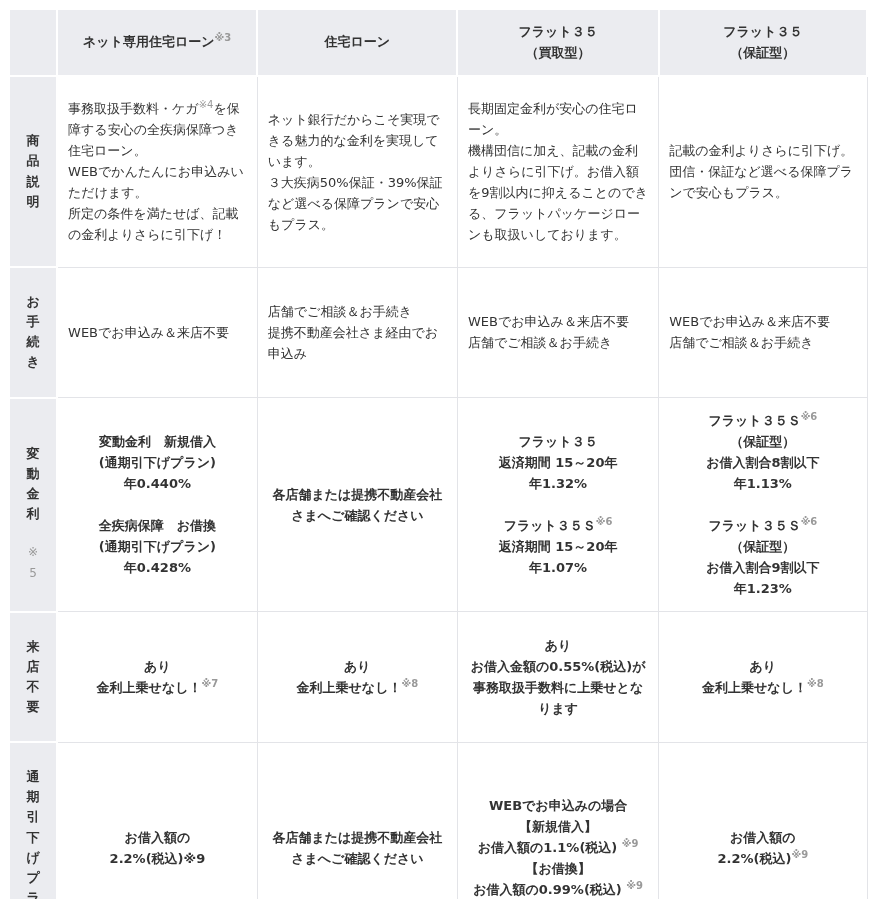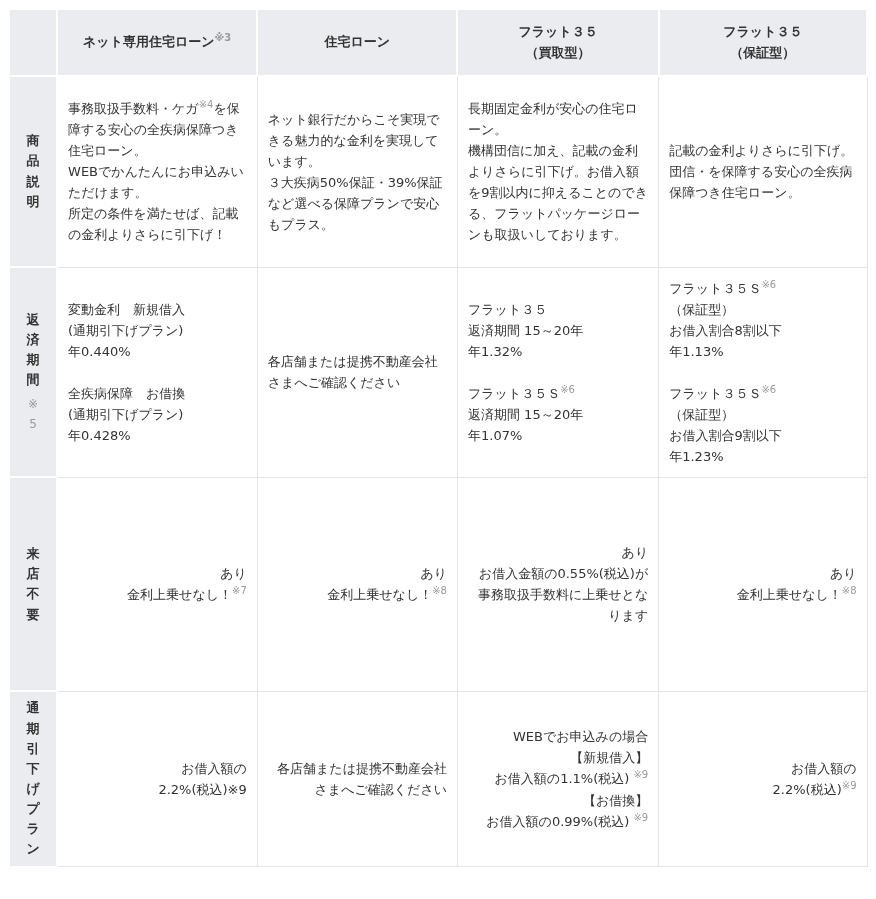--- a/index.html
+++ b/index.html
@@ -50,25 +50,25 @@
     word-break:break-all;
   }
   thead tr{height:67px;}
   tbody tr:nth-child(1){height:191px;}
   tbody tr:nth-child(2){height:100px;}
   tbody tr:nth-child(3){height:214px;}
   tbody tr:nth-child(4){height:120px;}
   tbody tr:nth-child(5){height:176px;}
 
   tbody tr:nth-child(-n+2) td.cell{text-align:left;}
-  tbody tr:nth-child(n+3) td.cell{text-align:right;}
+  tbody tr:nth-child(n+3) td.cell{text-align:center;font-weight:bold;}
 
   .vlabel{
     width:1em;
-    margin:0 auto;
+    margin:18px auto;
     word-break:break-all;
     line-height:1.55;
     font-weight:bold;
     text-align:center;
   }
   .vnote{
     width:1em;
     margin:4px auto 0;
     word-break:break-all;
     line-height:1.7;
@@ -128,26 +128,46 @@
         <td class="cell">
           <div class="cell-line">ネット銀行だからこそ実現できる魅力的な金利を実現しています。</div>
           <div class="cell-line">３大疾病50%保証・39%保証など選べる保障プランで安心もプラス。</div>
         </td>
         <td class="cell">
           <div class="cell-line">長期固定金利が安心の住宅ローン。</div>
           <div class="cell-line">機構団信に加え、記載の金利よりさらに引下げ。お借入額を9割以内に抑えることのできる、フラットパッケージローンも取扱いしております。</div>
         </td>
         <td class="cell">
           <div class="cell-line">記載の金利よりさらに引下げ。</div>
-          <div class="cell-line">団信・を保障する安心の全疾病保障つき住宅ローン。</div>
-        </td>
-      </tr>
-      <tr>
-        <th class="rowlabel">
-          <div class="vlabel">返済期間</div>
+          <div class="cell-line">団信・保証など選べる保障プランで安心もプラス。</div>
+        </td>
+      </tr>
+      <tr>
+        <th class="rowlabel">
+          <div class="vlabel">お手続き</div>
+        </th>
+        <td class="cell">
+          <div class="cell-line">WEBでお申込み＆来店不要</div>
+        </td>
+        <td class="cell">
+          <div class="cell-line">店舗でご相談＆お手続き</div>
+          <div class="cell-line">提携不動産会社さま経由でお申込み</div>
+        </td>
+        <td class="cell">
+          <div class="cell-line">WEBでお申込み＆来店不要</div>
+          <div class="cell-line">店舗でご相談＆お手続き</div>
+        </td>
+        <td class="cell">
+          <div class="cell-line">WEBでお申込み＆来店不要</div>
+          <div class="cell-line">店舗でご相談＆お手続き</div>
+        </td>
+      </tr>
+      <tr>
+        <th class="rowlabel">
+          <div class="vlabel">変動金利</div>
           <div class="vnote">※5</div>
         </th>
         <td class="cell">
           <div class="cell-line">変動金利　新規借入</div>
           <div class="cell-line">(通期引下げプラン)</div>
           <div class="cell-line">年0.440%</div>
           <div class="cell-line">&nbsp;</div>
           <div class="cell-line">全疾病保障　お借換</div>
           <div class="cell-line">(通期引下げプラン)</div>
           <div class="cell-line">年0.428%</div>

